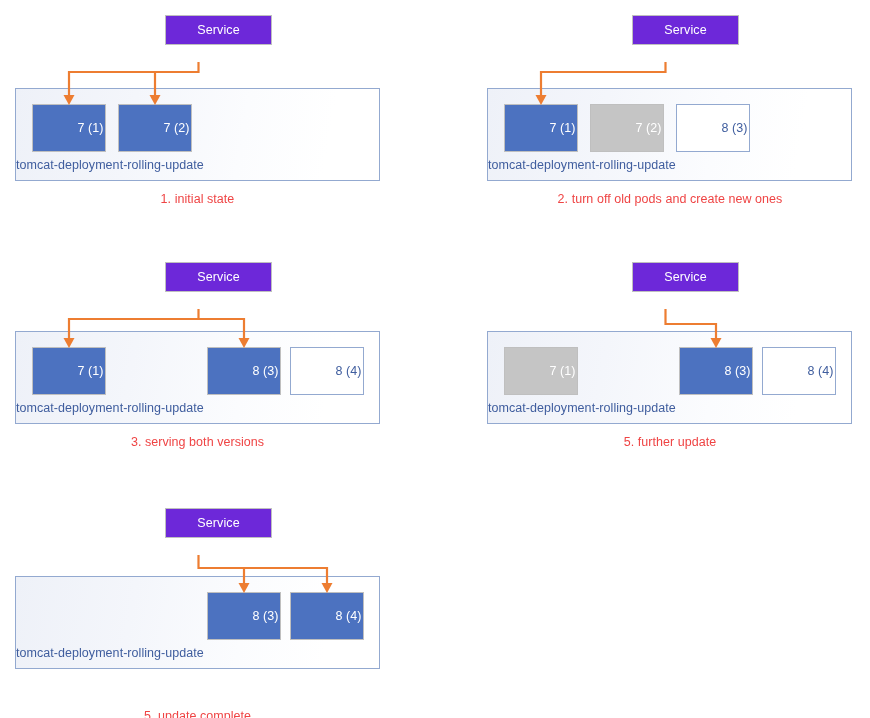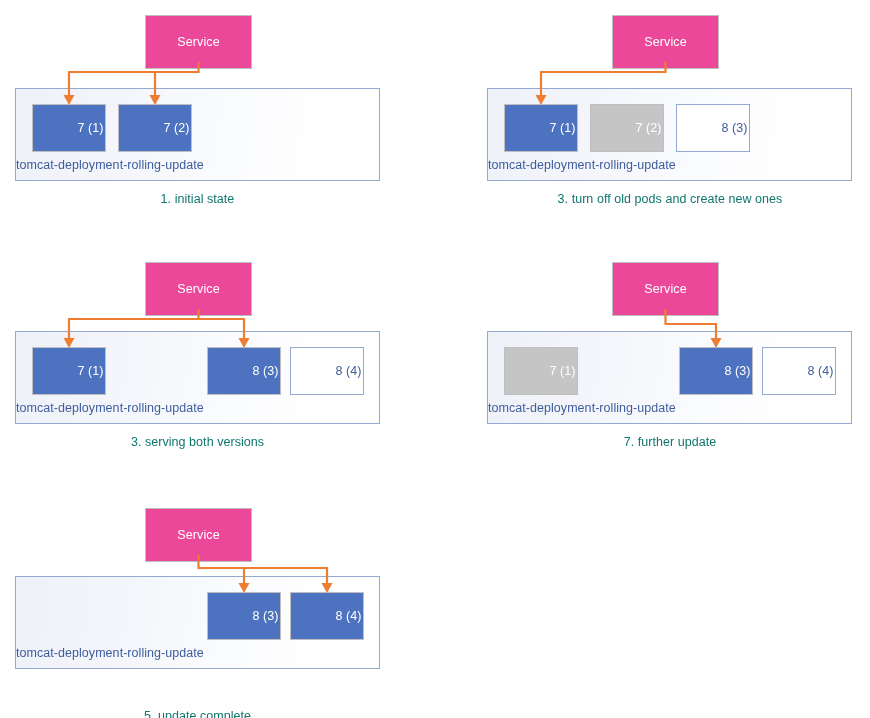--- a/index.html
+++ b/index.html
@@ -24,30 +24,31 @@
   }
 
   .panel {
     position: absolute;
   }
 
   
   .service-box {
     position: absolute;
     width: 107px;
-    height: 54px;
-    background: #ec4899;
+    height: 30px;
+    background: #6d28d9;
     border: 1px solid #BFBFBF;
     box-sizing: border-box;
     display: flex;
     align-items: center;
     justify-content: center;
     color: #FFFFFF;
     font-size: 12.5px;
     letter-spacing: 0.1px;
+    margin-left: 20px;
   }
 
   
   .deploy-box {
     position: absolute;
     box-sizing: border-box;
     border: 1px solid #93A9D0;
     background: linear-gradient(100deg, #EEF1F8 0%, #F4F6FB 32%, #FBFCFE 62%, #FFFFFF 85%);
   }
   .deploy-label {
@@ -87,21 +88,21 @@
   .pod.pending {
     background: #FFFFFF;
     border: 1px solid #93A9D0;
     color: #3F5D9E;
   }
 
   
   .caption {
     position: absolute;
     text-align: center;
-    color: #0f766e;
+    color: #ef4444;
     font-size: 12.5px;
     letter-spacing: 0.05px;
     white-space: nowrap;
   }
 
   
   #connectors {
     position: absolute;
     left: 0;
     top: 0;
@@ -145,21 +146,21 @@
     <div class="deploy-box" style="left:487px; top:88px; width:365px; height:93px;">
       <div class="deploy-label">tomcat-deployment-rolling-update</div>
     </div>
 
     <div class="pod active" style="left:504px; top:104px;">7 (1)</div>
 
     <div class="pod terminating" style="left:590px; top:104px;">7 (2)</div>
 
     <div class="pod pending" style="left:676px; top:104px;">8 (3)</div>
 
-    <div class="caption" style="left:470px; top:192px; width:400px;">3. turn off old pods and create new ones</div>
+    <div class="caption" style="left:470px; top:192px; width:400px;">2. turn off old pods and create new ones</div>
   </div>
 
   <div class="panel">
 
     <div class="service-box" style="left:145px; top:262px;">Service</div>
 
     <div class="deploy-box" style="left:15px; top:331px; width:365px; height:93px;">
       <div class="deploy-label">tomcat-deployment-rolling-update</div>
     </div>
 
@@ -179,21 +180,21 @@
     <div class="deploy-box" style="left:487px; top:331px; width:365px; height:93px;">
       <div class="deploy-label">tomcat-deployment-rolling-update</div>
     </div>
 
     <div class="pod terminating" style="left:504px; top:347px;">7 (1)</div>
 
     <div class="pod active" style="left:679px; top:347px;">8 (3)</div>
 
     <div class="pod pending" style="left:762px; top:347px;">8 (4)</div>
 
-    <div class="caption" style="left:470px; top:435px; width:400px;">7. further update</div>
+    <div class="caption" style="left:470px; top:435px; width:400px;">5. further update</div>
   </div>
 
   <div class="panel">
 
     <div class="service-box" style="left:145px; top:508px;">Service</div>
 
     <div class="deploy-box" style="left:15px; top:576px; width:365px; height:93px;">
       <div class="deploy-label">tomcat-deployment-rolling-update</div>
     </div>
 

